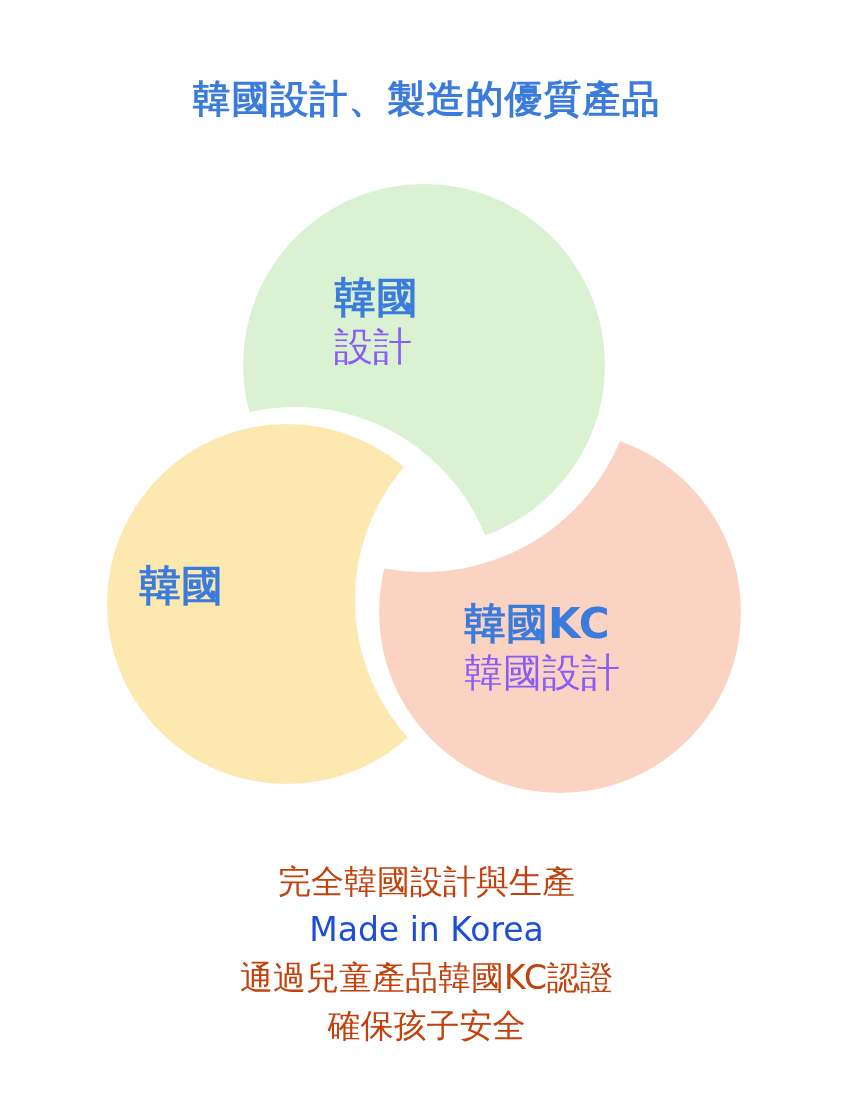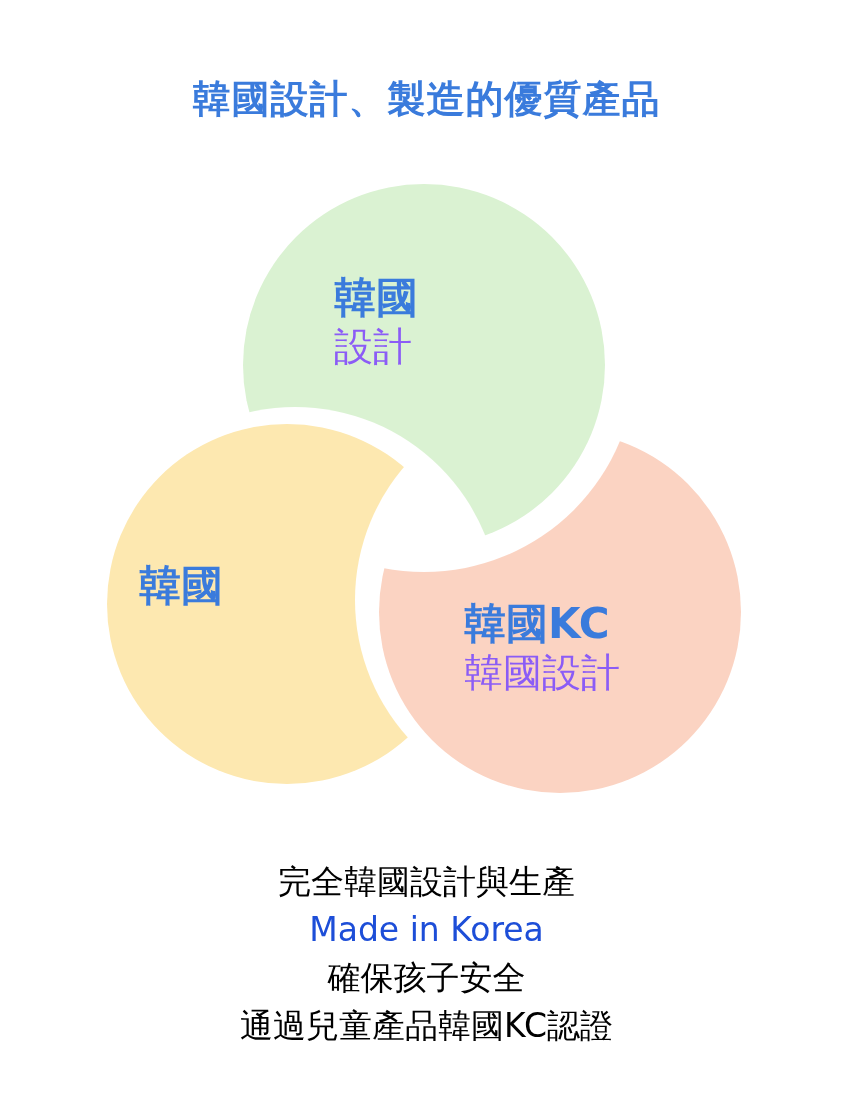--- a/index.html
+++ b/index.html
@@ -5,21 +5,21 @@
   html, body { margin: 0; padding: 0; background: #ffffff; }
   body { width: 853px; height: 1098px; position: relative; overflow: hidden;
          font-family: "DejaVu Sans", "Liberation Sans", sans-serif; }
   .title { position: absolute; top: 74px; left: 0; width: 853px; text-align: center;
            font-size: 38px; font-weight: bold; color: #3a7bdc; letter-spacing: 1px; }
   svg.venn { position: absolute; left: 0; top: 0; }
   .label { position: absolute; }
   .label .main { display: block; font-weight: bold; color: #3a7bdc; font-size: 42px; line-height: 52px; }
   .label .sub { display: block; color: #8b5cf6; font-size: 39px; line-height: 46px; }
   .footer { position: absolute; top: 858px; left: 0; width: 853px; text-align: center; }
-  .footer .line { display: block; font-size: 33px; line-height: 48px; color: #000000; }
+  .footer .line { display: block; font-size: 33px; line-height: 48px; color: #c2410c; }
   .footer .accent { color: #1d4ed8; }
 </style>
 </head>
 <body>
 
 <div class="title">韓國設計、製造的優質產品</div>
 
 <svg class="venn" width="853" height="1098" viewBox="0 0 853 1098">
   <defs>
 
@@ -53,15 +53,15 @@
 </div>
 
 <div class="label" style="left:464px; top:586px; width:220px;margin-top:12px;">
   <span class="main">韓國KC</span>
   <span class="sub">韓國設計</span>
 </div>
 
 <div class="footer">
   <span class="line">完全韓國設計與生產</span>
   <span class="line accent">Made in Korea</span>
+  <span class="line">通過兒童產品韓國KC認證</span>
   <span class="line">確保孩子安全</span>
-  <span class="line">通過兒童產品韓國KC認證</span>
 </div>
 
 </body></html>

